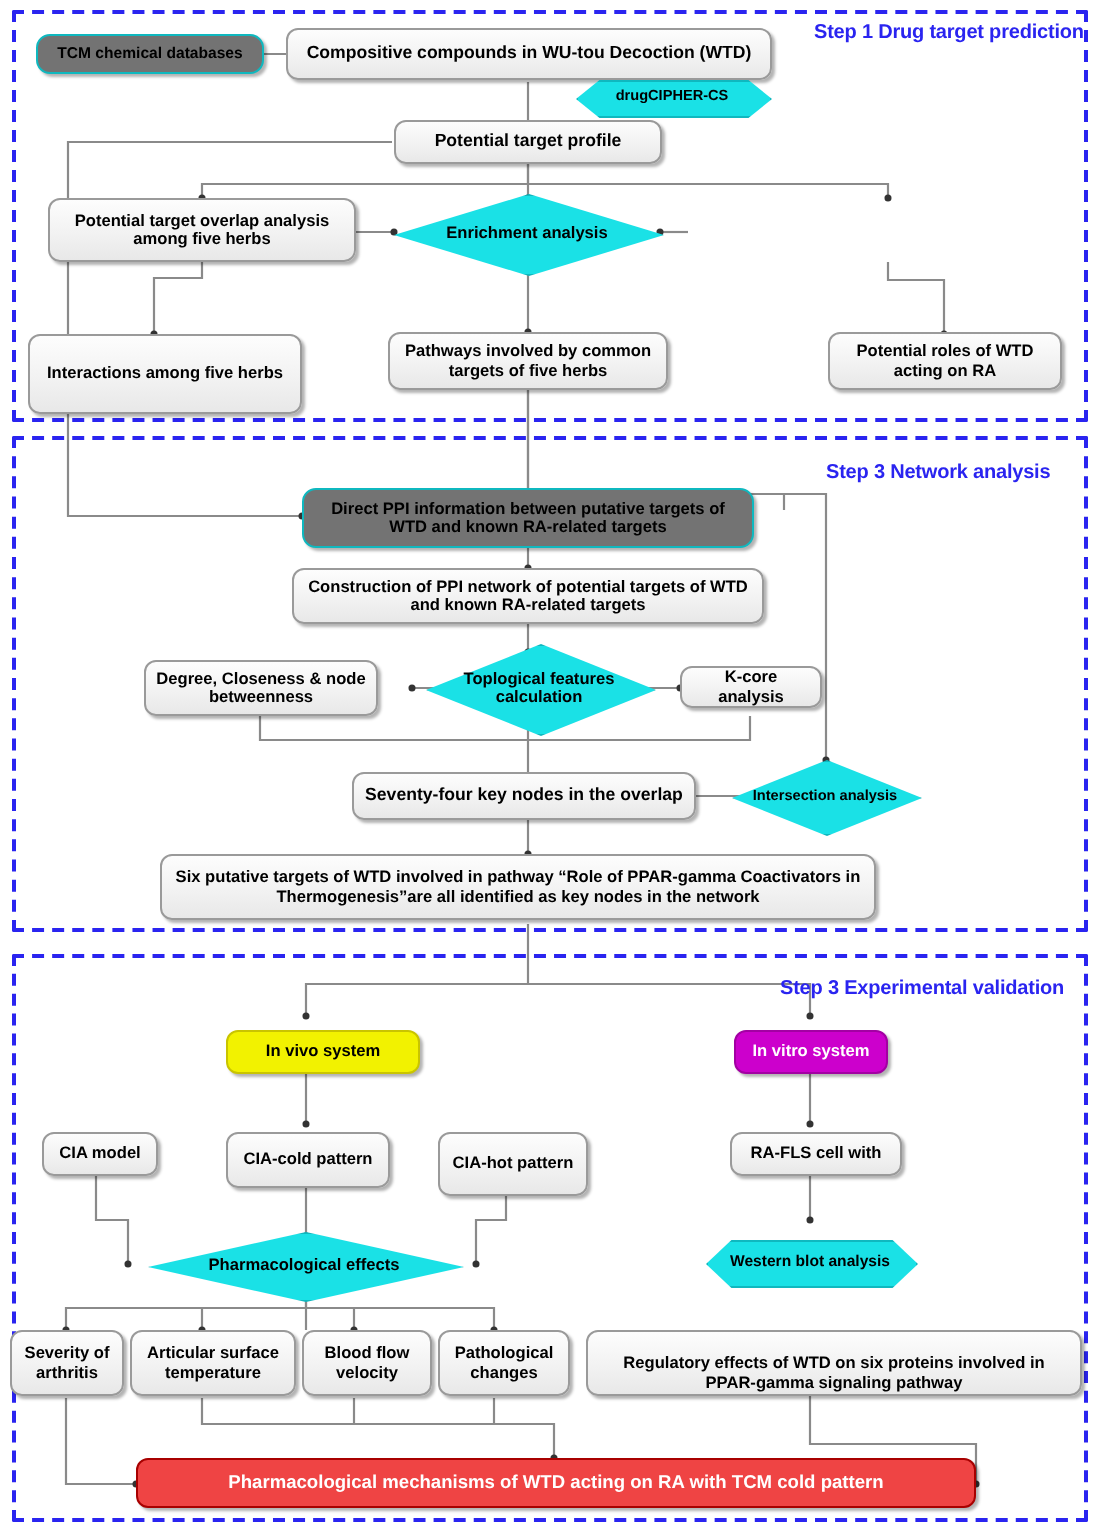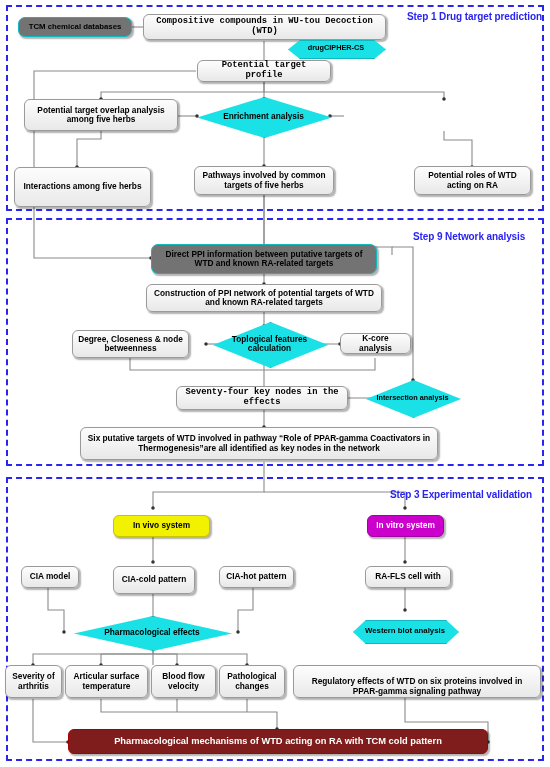--- a/index.html
+++ b/index.html
@@ -70,21 +70,21 @@
     border:1px solid #a300a3;
     border-radius:6px;
     background:#cc00cc;
     color:#ffffff;
     box-shadow:1.5px 1.5px 1.5px rgba(0,0,0,0.30);
     text-align:right;
   }
   .redbox{
     border:1px solid #a80000;
     border-radius:6px;
-    background:#7f1d1d;
+    background:#ef4444;
     color:#ffffff;
     box-shadow:1.5px 1.5px 1.5px rgba(0,0,0,0.30);
     text-align:center;
   }
   
   .diamond{
     background:transparent;
     border:none;
     box-shadow:none;
   }
@@ -109,21 +109,21 @@
     position:absolute;left:0;top:0;width:100%;height:100%;
     background:#1ae1e6;border:1px solid #0fb8bf;
     clip-path:polygon(12% 0%,88% 0%,100% 50%,88% 100%,12% 100%,0% 50%);
     filter:drop-shadow(1.5px 1.5px 1px rgba(0,0,0,0.35));
     z-index:0;
   }
   .hexo .htext{position:relative;z-index:1;}
   .f7{font-size:7.3px;}
   .f75{font-size:7.8px;}
   .f8{font-size:8.3px;}
-  .f85{font-size:8.8px;font-family:Liberation Mono, monospace;}
+  .f85{font-size:8.8px;}
   .f9{font-size:9.3px;}
 </style>
 </head>
 <body>
 
 <div id="canvas">
 
   <svg id="wires" viewBox="0 0 550 767">
     <defs>
       <marker id="dot" markerWidth="5" markerHeight="5" refX="2.5" refY="2.5" orient="auto">
@@ -182,21 +182,21 @@
       <path d="M177,699 L177,712"></path>
       <path d="M247,699 L247,712"></path>
       <path d="M405,677 L405,722 L488,722 L488,742" marker-end="url(#dot)"></path>
     </g>
   </svg>
 
   <div class="step-frame" style="left:6px;top:5px;width:538px;height:206px;"></div>
   <div class="step-label" style="left:407px;top:11px;">Step 1 Drug target prediction</div>
 
   <div class="step-frame" style="left:6px;top:218px;width:538px;height:248px;"></div>
-  <div class="step-label" style="left:413px;top:231px;">Step 9 Network analysis</div>
+  <div class="step-label" style="left:413px;top:231px;">Step 3 Network analysis</div>
 
   <div class="step-frame" style="left:6px;top:477px;width:538px;height:284px;"></div>
   <div class="step-label" style="left:390px;top:489px;">Step 3 Experimental validation</div>
 
   <div class="node cyanbox f75" style="left:18px;top:17px;width:114px;height:20px;">
     <span>TCM chemical databases</span>
   </div>
 
   <div class="node box f85" style="left:143px;top:14px;width:243px;height:26px;">
     <span>Compositive compounds in WU-tou Decoction (WTD)</span>
@@ -248,21 +248,21 @@
   <div class="node diamond f8" style="left:213px;top:322px;width:113px;height:44px;">
     <span class="dshape"></span>
     <span class="dtext">Toplogical features calculation</span>
   </div>
 
   <div class="node box f8" style="left:340px;top:333px;width:71px;height:21px;">
     <span>K-core analysis</span>
   </div>
 
   <div class="node box f85" style="left:176px;top:386px;width:172px;height:24px;">
-    <span>Seventy-four key nodes in the effects</span>
+    <span>Seventy-four key nodes in the overlap</span>
   </div>
 
   <div class="node diamond f7" style="left:366px;top:380px;width:93px;height:36px;">
     <span class="dshape"></span>
     <span class="dtext">Intersection analysis</span>
   </div>
 
   <div class="node box f8" style="left:80px;top:427px;width:358px;height:33px;">
     <span>Six putative targets of WTD involved in  pathway “Role of PPAR-gamma Coactivators in Thermogenesis”are all identified as key nodes in the network</span>
   </div>
@@ -276,21 +276,21 @@
   </div>
 
   <div class="node box f8" style="left:21px;top:566px;width:58px;height:22px;">
     <span>CIA model</span>
   </div>
 
   <div class="node box f8" style="left:113px;top:566px;width:82px;height:28px;">
     <span>CIA-cold pattern</span>
   </div>
 
-  <div class="node box f8" style="left:219px;top:566px;width:75px;height:22px;">
+  <div class="node box f8" style="left:219px;top:566px;width:75px;height:32px;">
     <span>CIA-hot pattern</span>
   </div>
 
   <div class="node box f8" style="left:365px;top:566px;width:86px;height:22px;">
     <span>RA-FLS cell with</span>
   </div>
 
   <div class="node diamond f8" style="left:74px;top:616px;width:156px;height:33px;">
     <span class="dshape"></span>
     <span class="dtext">Pharmacological effects</span>

